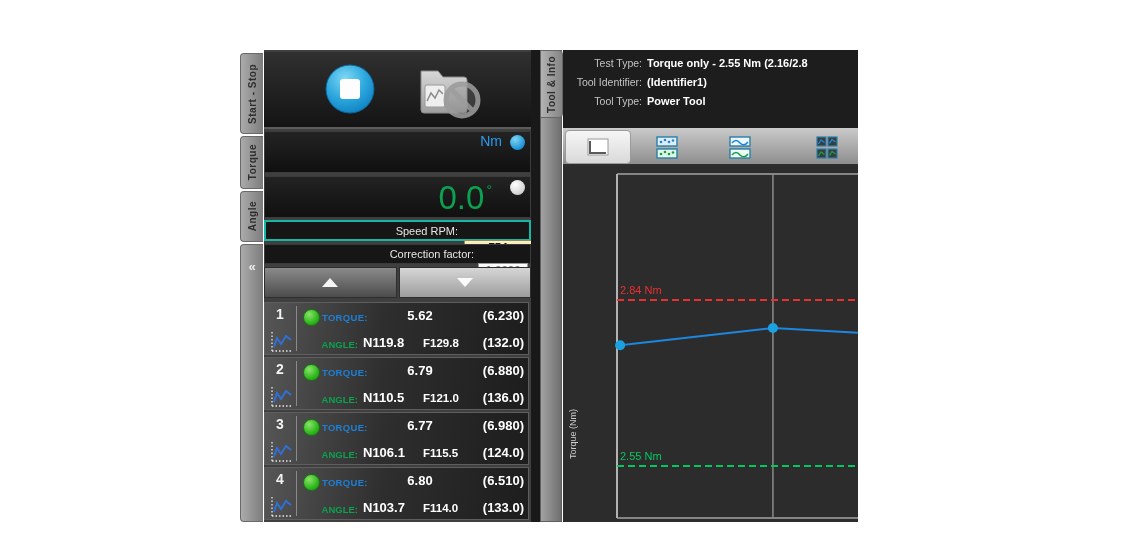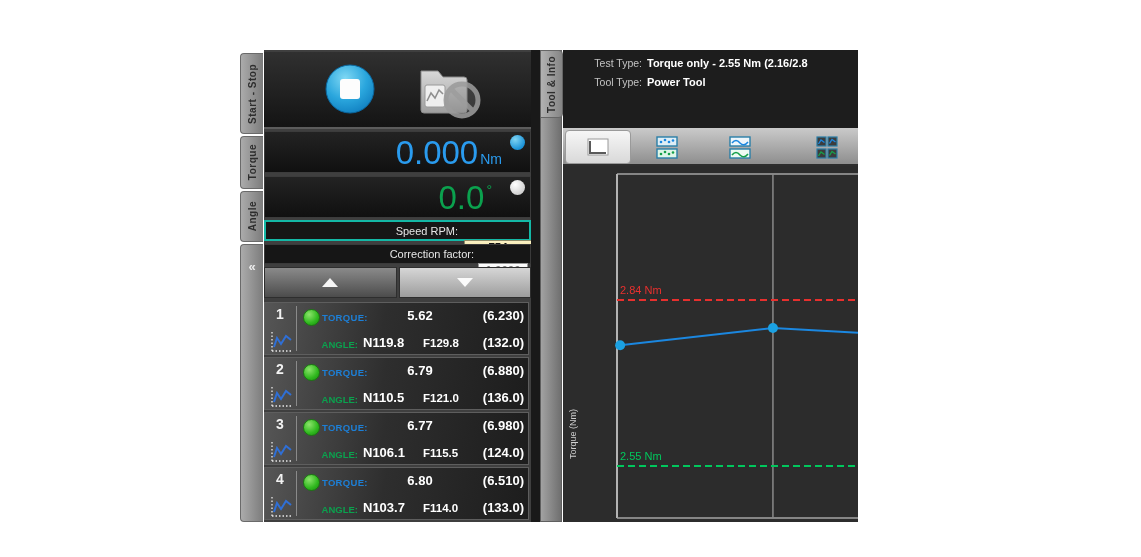--- a/index.html
+++ b/index.html
@@ -140,21 +140,20 @@
           <polyline points="11,42 15,34 19,39 23,31 27,35" fill="none" stroke="#8f8f8f" stroke-width="1.6"></polyline>
           <g opacity="0.88">
             <circle cx="46" cy="41" r="16" fill="rgba(130,130,130,0.35)" stroke="#9b9b9b" stroke-width="5"></circle>
             <line x1="35" y1="30" x2="57" y2="52" stroke="#9b9b9b" stroke-width="5"></line>
           </g>
         </svg>
       </div>
 
       <div class="sec sec-torque">
         <div class="readout torque">
-          <span class="val">0.000</span>
           <span class="unit">Nm</span>
         </div>
         <div class="dot blue"></div>
       </div>
 
       <div class="sec sec-angle">
         <div class="readout angle">
           <span class="val">0.0</span>
           <span class="unit">°</span>
         </div>
@@ -262,20 +261,24 @@
     <div class="infotab">
       <span class="vtext">Tool &amp; Info</span>
     </div>
 
     <div class="rpanel">
 
       <div class="infohdr">
         <div class="iline">
           <span class="ilab">Test Type:</span>
           <span class="ival">Torque only - 2.55 Nm (2.16/2.8</span>
+        </div>
+        <div class="iline">
+          <span class="ilab">Tool Identifier:</span>
+          <span class="ival">(Identifier1)</span>
         </div>
         <div class="iline">
           <span class="ilab">Tool Type:</span>
           <span class="ival">Power Tool</span>
         </div>
         <div class="clipicon"></div>
       </div>
 
       <div class="toolbar">
         <div class="tb-sel">

